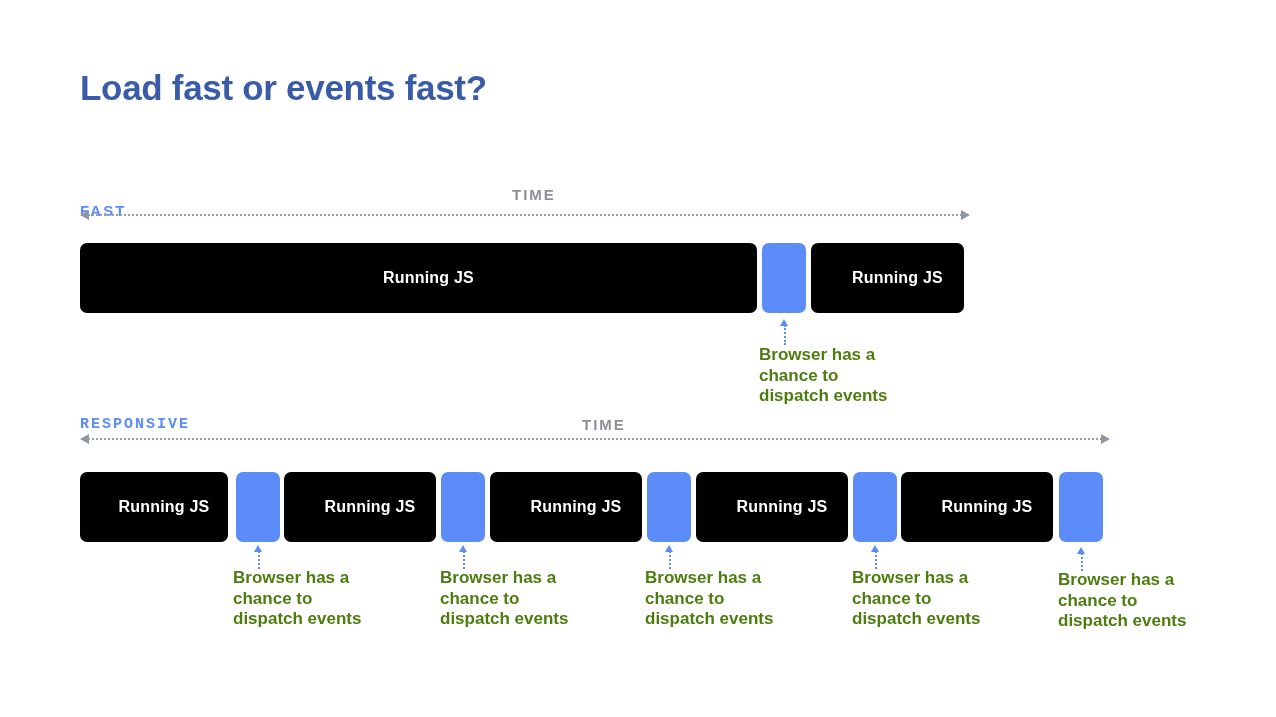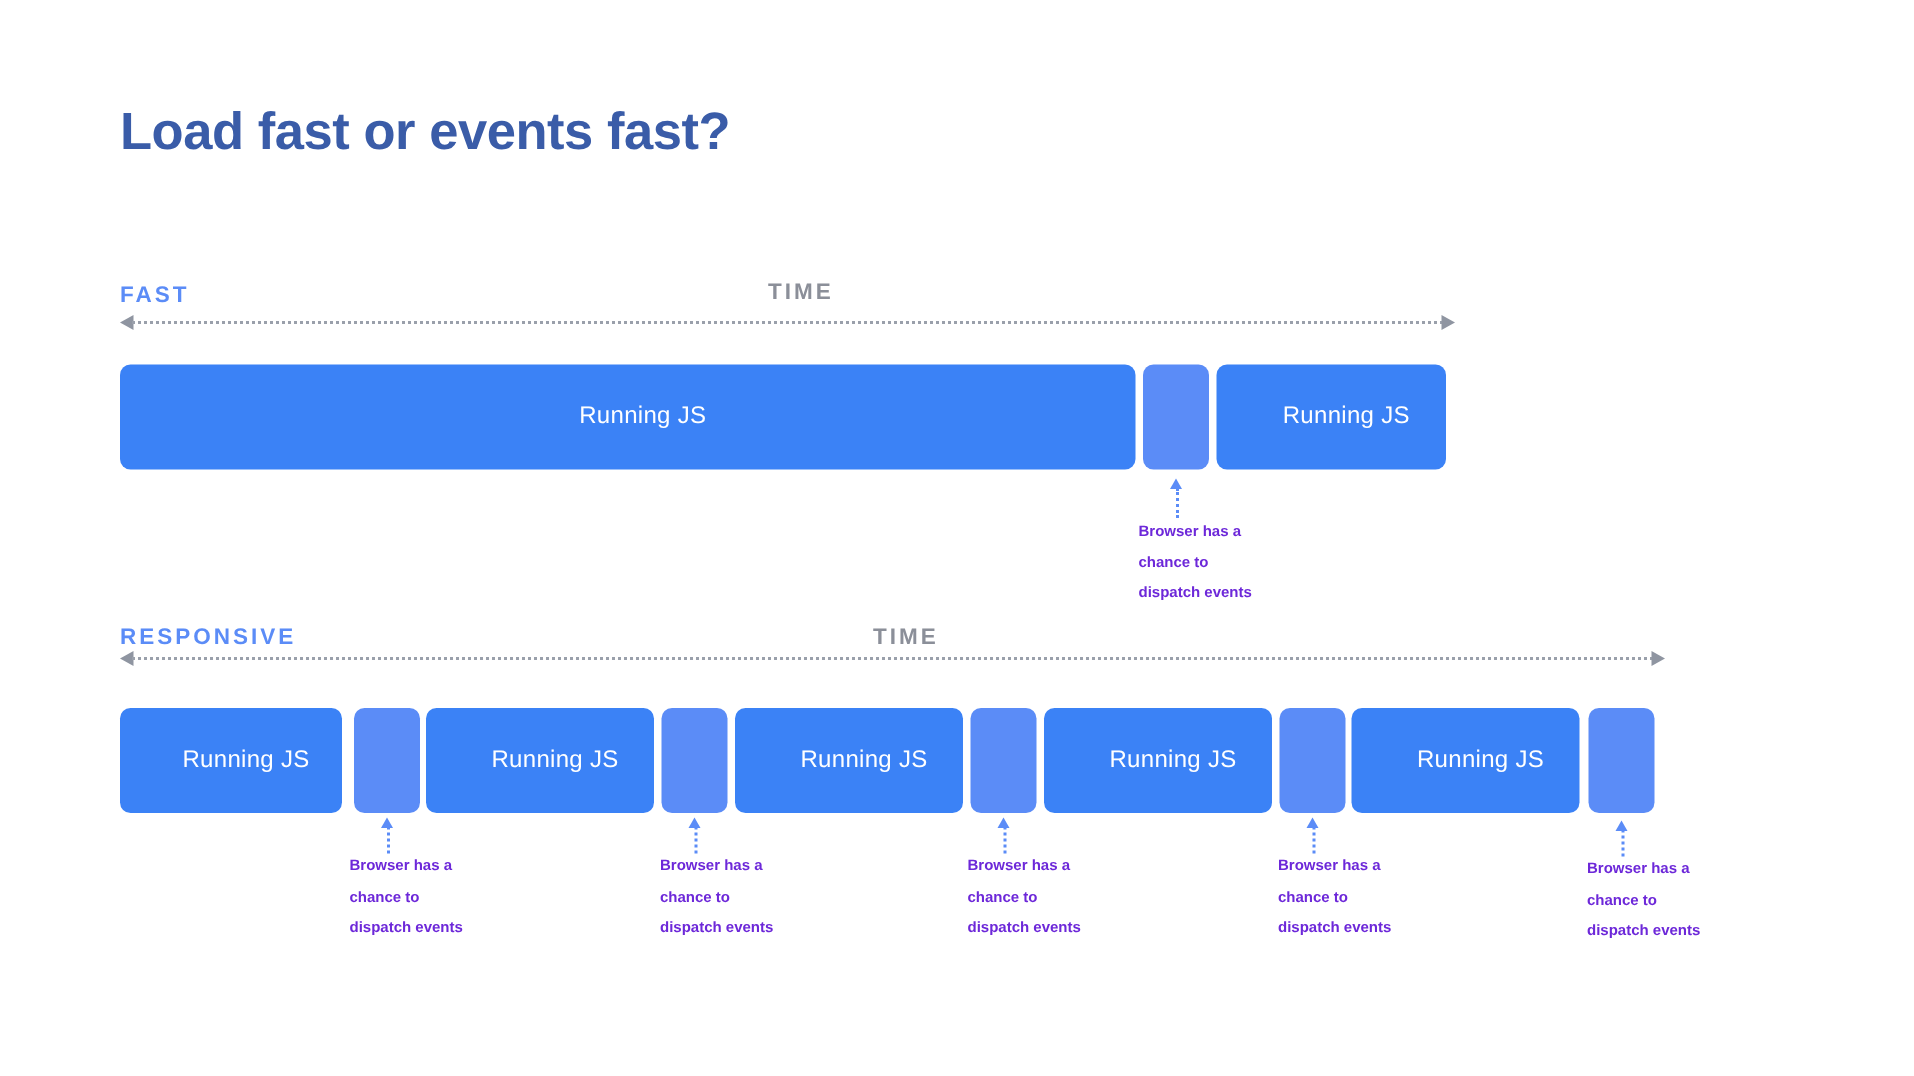--- a/index.html
+++ b/index.html
@@ -81,24 +81,24 @@
   }
   .block {
     position: absolute;
     border-radius: 7px;
     display: flex;
     align-items: center;
     justify-content: center;
     box-sizing: border-box;
   }
   .block-js {
-    background: #3b82f6;
+    background: #000000;
     color: #ffffff;
     font-size: 16px;
-    font-weight: normal;
+    font-weight: bold;
     letter-spacing: 0.2px;
     padding-left: 20px;
   }
   .block-gap {
     background: #5b8cf7;
   }
 
   
   .callout {
     position: absolute;
@@ -120,35 +120,35 @@
     left: 1px;
     top: 0;
     width: 0;
     height: 0;
     border-left: 4.5px solid transparent;
     border-right: 4.5px solid transparent;
     border-bottom: 7px solid #5b8cf7;
   }
   .callout-text {
     position: absolute;
-    font-size: 10px;
-    font-weight: bold;
-    color: #6d28d9;
+    font-size: 17px;
+    font-weight: bold;
+    color: #4d7c0f;
     line-height: 20.5px;
     white-space: pre-line;
   }
 </style>
 </head>
 <body>
 
 <div id="page-title">Load fast or events fast?</div>
 
 <div class="timeline-section">
 
-  <div class="section-label label-fast" style="left:80px; top:188px;">FAST</div>
+  <div class="section-label label-fast" style="left:80px; top:202px;">FAST</div>
 
   <div class="section-label label-time" style="left:493px; top:186px;">TIME</div>
 
   <div class="axis" style="left:80px; top:210px; width:890px;">
     <div class="arrow-left"></div>
     <div class="axis-line"></div>
     <div class="axis-arrow-right"></div>
   </div>
 
   <div class="track" style="left:0; top:0;">
@@ -165,21 +165,21 @@
       <div class="stem" style="height:20px;"></div>
     </div>
     <div class="callout-text" style="left:759px; top:345px; width:180px;">Browser has a
 chance to
 dispatch events</div>
   </div>
 </div>
 
 <div class="timeline-section">
 
-  <div class="section-label label-resp" style="left:80px; top:416px;">RESPONSIVE</div>
+  <div class="section-label label-resp" style="left:80px; top:416px;font-family:Liberation Mono, monospace;">RESPONSIVE</div>
 
   <div class="section-label label-time" style="left:563px; top:416px;">TIME</div>
 
   <div class="axis" style="left:80px; top:434px; width:1030px;">
     <div class="arrow-left"></div>
     <div class="axis-line"></div>
     <div class="axis-arrow-right"></div>
   </div>
 
   <div class="track" style="left:0; top:0;">

